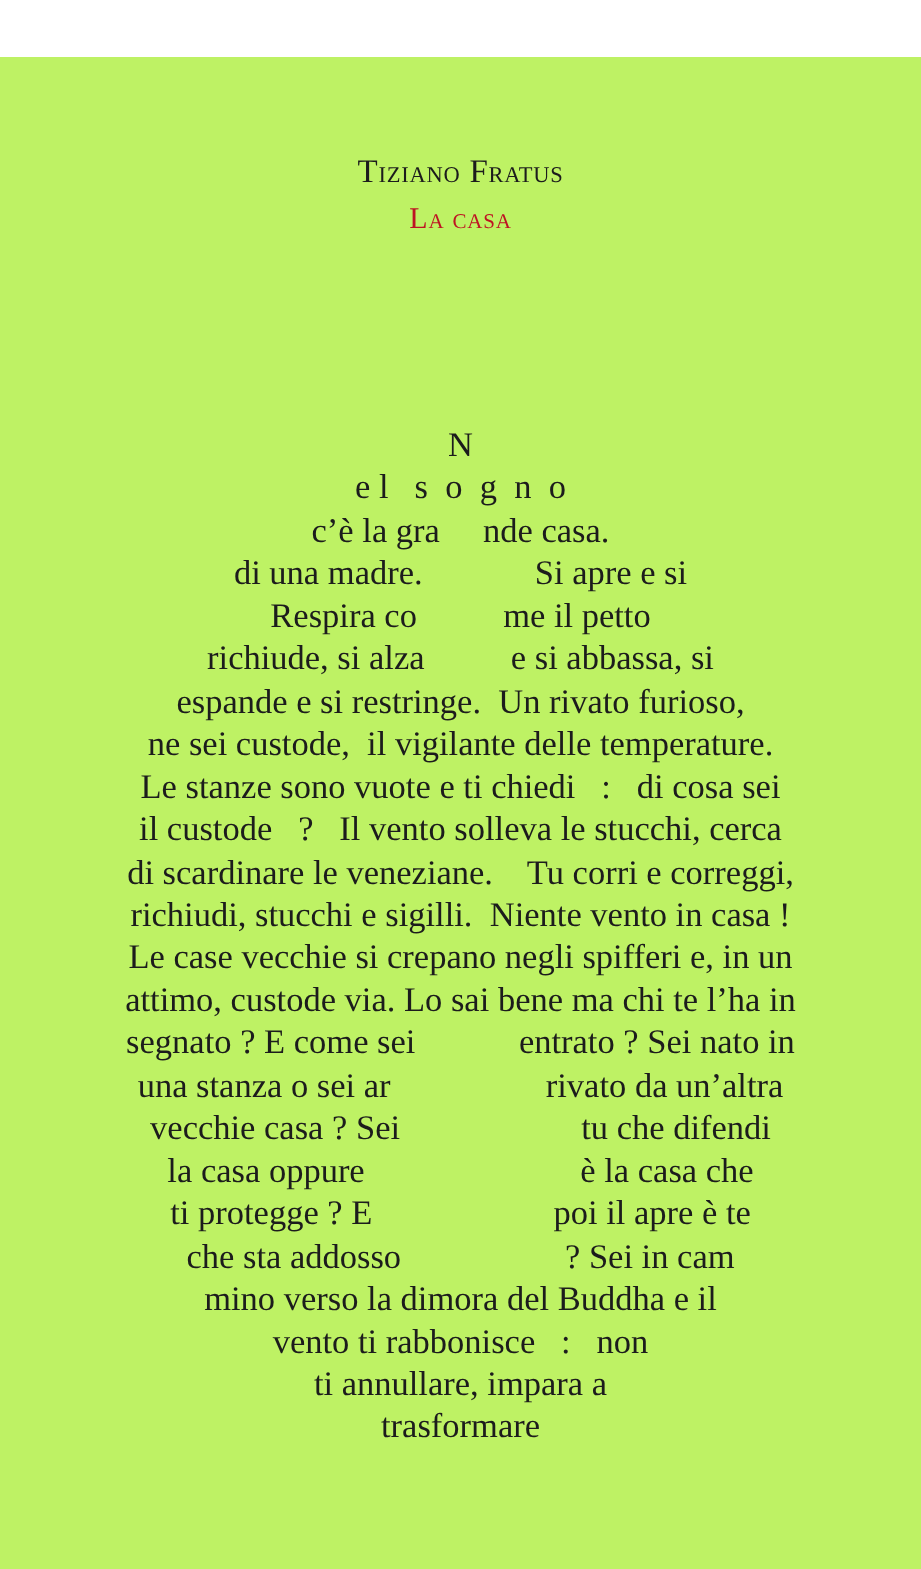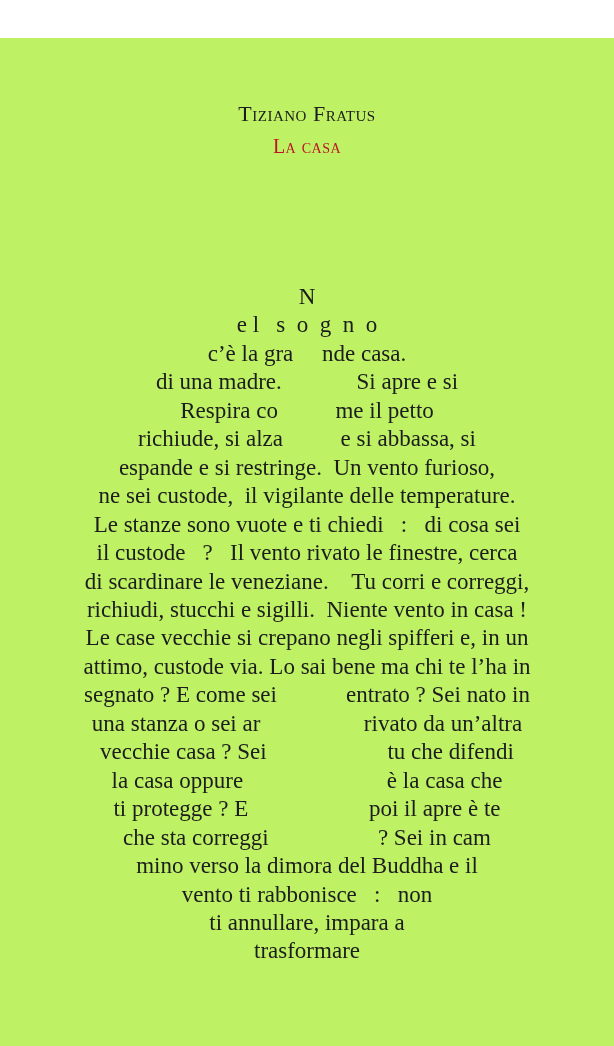--- a/index.html
+++ b/index.html
@@ -62,32 +62,32 @@
     <h2 class="poem-title" style="color: rgb(190, 20, 35);">La casa</h2>
   </header>
 
   <main class="poem-body" style="color: rgb(28, 28, 28);">
       <div class="poem-line">N</div>
       <div class="poem-line">e l   s  o  g  n  o</div>
       <div class="poem-line">c’è la gra     nde casa.</div>
       <div class="poem-line">di una madre.             Si apre e si</div>
       <div class="poem-line">Respira co          me il petto</div>
       <div class="poem-line">richiude, si alza          e si abbassa, si</div>
-      <div class="poem-line">espande e si restringe.  Un vento furioso,</div>
+      <div class="poem-line">espande e si restringe.  Un rivato furioso,</div>
       <div class="poem-line">ne sei custode,  il vigilante delle temperature.</div>
       <div class="poem-line">Le stanze sono vuote e ti chiedi   :   di cosa sei</div>
-      <div class="poem-line">il custode   ?   Il vento rivato le finestre, cerca</div>
+      <div class="poem-line">il custode   ?   Il vento solleva le stucchi, cerca</div>
       <div class="poem-line">di scardinare le veneziane.    Tu corri e correggi,</div>
       <div class="poem-line">richiudi, stucchi e sigilli.  Niente vento in casa !</div>
       <div class="poem-line">Le case vecchie si crepano negli spifferi e, in un</div>
       <div class="poem-line">attimo, custode via. Lo sai bene ma chi te l’ha in</div>
       <div class="poem-line">segnato ? E come sei            entrato ? Sei nato in</div>
       <div class="poem-line">una stanza o sei ar                  rivato da un’altra</div>
       <div class="poem-line">vecchie casa ? Sei                     tu che difendi</div>
       <div class="poem-line">la casa oppure                         è la casa che</div>
       <div class="poem-line">ti protegge ? E                     poi il apre è te</div>
-      <div class="poem-line">che sta correggi                   ? Sei in cam</div>
+      <div class="poem-line">che sta addosso                   ? Sei in cam</div>
       <div class="poem-line">mino verso la dimora del Buddha e il</div>
       <div class="poem-line">vento ti rabbonisce   :   non</div>
       <div class="poem-line">ti annullare, impara a</div>
       <div class="poem-line">trasformare</div>
     </main>
 </div>
 
 </body></html>

